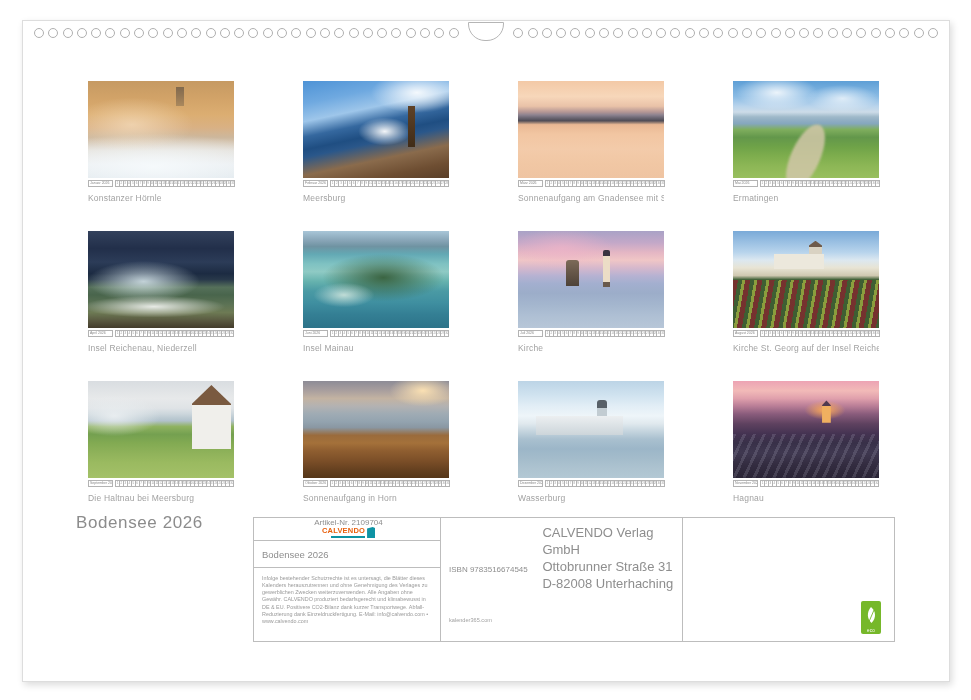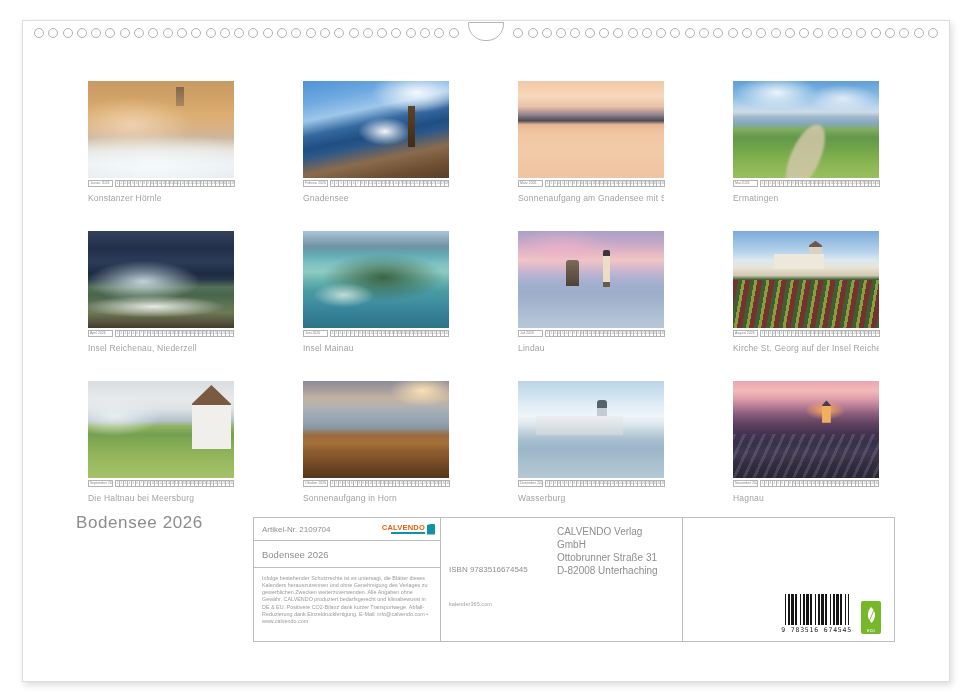--- a/index.html
+++ b/index.html
@@ -94,35 +94,35 @@
       background:linear-gradient(180deg,#eceff1,#ccd5da);}
 
   
   .sheet-title{position:absolute;left:53px;top:492px;font-size:17px;color:#8c8c8c;letter-spacing:.6px;}
 
   .infobox{position:absolute;left:230px;top:496px;width:642px;height:125px;display:flex;}
   .infobox,.infobox *{box-sizing:border-box;}
   .col1{width:188px;border:1px solid #bdbdbd;display:flex;flex-direction:column;}
   .col2{width:242px;border:1px solid #bdbdbd;border-left:none;padding:7px 8px;}
   .col3{flex:1;border:1px solid #bdbdbd;border-left:none;position:relative;}
-  .row-art{height:23px;border-bottom:1px solid #bdbdbd;display:flex;align-items:center;justify-content:space-between;padding:0 5px 0 8px;}
+  .row-art{height:23px;border-bottom:1px solid #bdbdbd;display:flex;align-items:center;padding:0 5px 0 8px;flex-direction:column;}
   .row-title{height:27px;border-bottom:1px solid #bdbdbd;display:flex;align-items:center;padding-left:8px;
              font-size:9.5px;color:#8e8e8e;}
   .row-legal{flex:1;padding:7px 8px;font-size:5.4px;line-height:1.32;color:#9a9a9a;}
   .art-no{font-size:8px;color:#8e8e8e;}
 
   .cv-logo{display:flex;align-items:flex-start;gap:2px;}
   .cv-word{display:flex;flex-direction:column;align-items:flex-end;}
   .cv-name{font-size:7.5px;font-weight:bold;letter-spacing:.2px;line-height:1;}
   .cv-tag{width:34px;height:2px;margin-top:1px;}
   .cv-book{width:8px;height:11px;clip-path:polygon(0 14%,70% 0,100% 8%,100% 100%,0 100%);}
 
   .isbn-row{display:flex;}
   .isbn{width:108px;font-size:8px;color:#8e8e8e;margin-top:40px;}
-  .publisher{font-size:10px;line-height:1.3;color:#8e8e8e;}
+  .publisher{font-size:13px;line-height:1.3;color:#8e8e8e;}
   .website{margin-top:24px;font-size:5.6px;color:#a2a2a2;}
 
   .code-wrap{position:absolute;right:13px;bottom:7px;display:flex;align-items:flex-end;gap:9px;}
   .barcode{display:flex;flex-direction:column;align-items:center;}
   .bars{width:64px;height:31px;background:
         repeating-linear-gradient(90deg,#151515 0 1px,#fff 1px 3px,#151515 3px 5px,#fff 5px 6px,#151515 6px 9px,#fff 9px 10px,#151515 10px 12px,#fff 12px 15px);}
   .bc-num{font-family:"DejaVu Sans Mono",monospace;font-size:6.5px;color:#222;letter-spacing:.8px;margin-top:1px;white-space:nowrap;}
   .eco{width:20px;height:33px;border-radius:2px;display:flex;flex-direction:column;align-items:center;justify-content:flex-end;}
   .eco svg{width:14px;height:22px;display:block;margin-bottom:1px;}
   .eco-txt{font-size:4.5px;color:#fff;line-height:1.4;letter-spacing:.3px;}
@@ -267,21 +267,21 @@
             <span class="day">21</span>
             <span class="day">22</span>
             <span class="day">23</span>
             <span class="day">24</span>
             <span class="day">25</span>
             <span class="day">26</span>
             <span class="day">27</span>
             <span class="day">28</span>
           </span>
     </div>
-    <div class="caption">Gnadensee</div>
+    <div class="caption">Meersburg</div>
   </div>
 
   <div class="tile">
     <div class="photo p3"></div>
     <div class="strip">
       <span class="mlabel">März 2026</span>
       <span class="days">
             <span class="day">1</span>
             <span class="day">2</span>
             <span class="day">3</span>
@@ -470,21 +470,21 @@
             <span class="day">24</span>
             <span class="day">25</span>
             <span class="day">26</span>
             <span class="day">27</span>
             <span class="day">28</span>
             <span class="day">29</span>
             <span class="day">30</span>
             <span class="day">31</span>
           </span>
     </div>
-    <div class="caption">Lindau</div>
+    <div class="caption">Kirche</div>
   </div>
 
   <div class="tile">
     <div class="photo p8"></div>
     <div class="strip">
       <span class="mlabel">August 2026</span>
       <span class="days">
             <span class="day">1</span>
             <span class="day">2</span>
             <span class="day">3</span>
@@ -710,24 +710,20 @@
           <span>CALVENDO Verlag GmbH</span><br>
           <span>Ottobrunner Straße 31</span><br>
           <span>D-82008 Unterhaching</span>
         </span>
       </div>
       <div class="website">kalender365.com</div>
     </div>
 
     <div class="col3">
       <div class="code-wrap">
-        <div class="barcode">
-          <div class="bars"></div>
-          <div class="bc-num">9 783516 674545</div>
-        </div>
         <div class="eco" id="eco" style="background: rgb(118, 184, 42);">
           <svg viewBox="0 0 14 22">
             <path d="M7 2 C 12 6, 12.5 13, 7.5 18 C 3 14, 2.5 7, 7 2 Z" fill="#ffffff"></path>
             <path d="M4 19 C 6 14, 8 10, 10 5" stroke="#76b82a" stroke-width="0.9" fill="none"></path>
           </svg>
           <div class="eco-txt">eco</div>
         </div>
       </div>
     </div>
 

